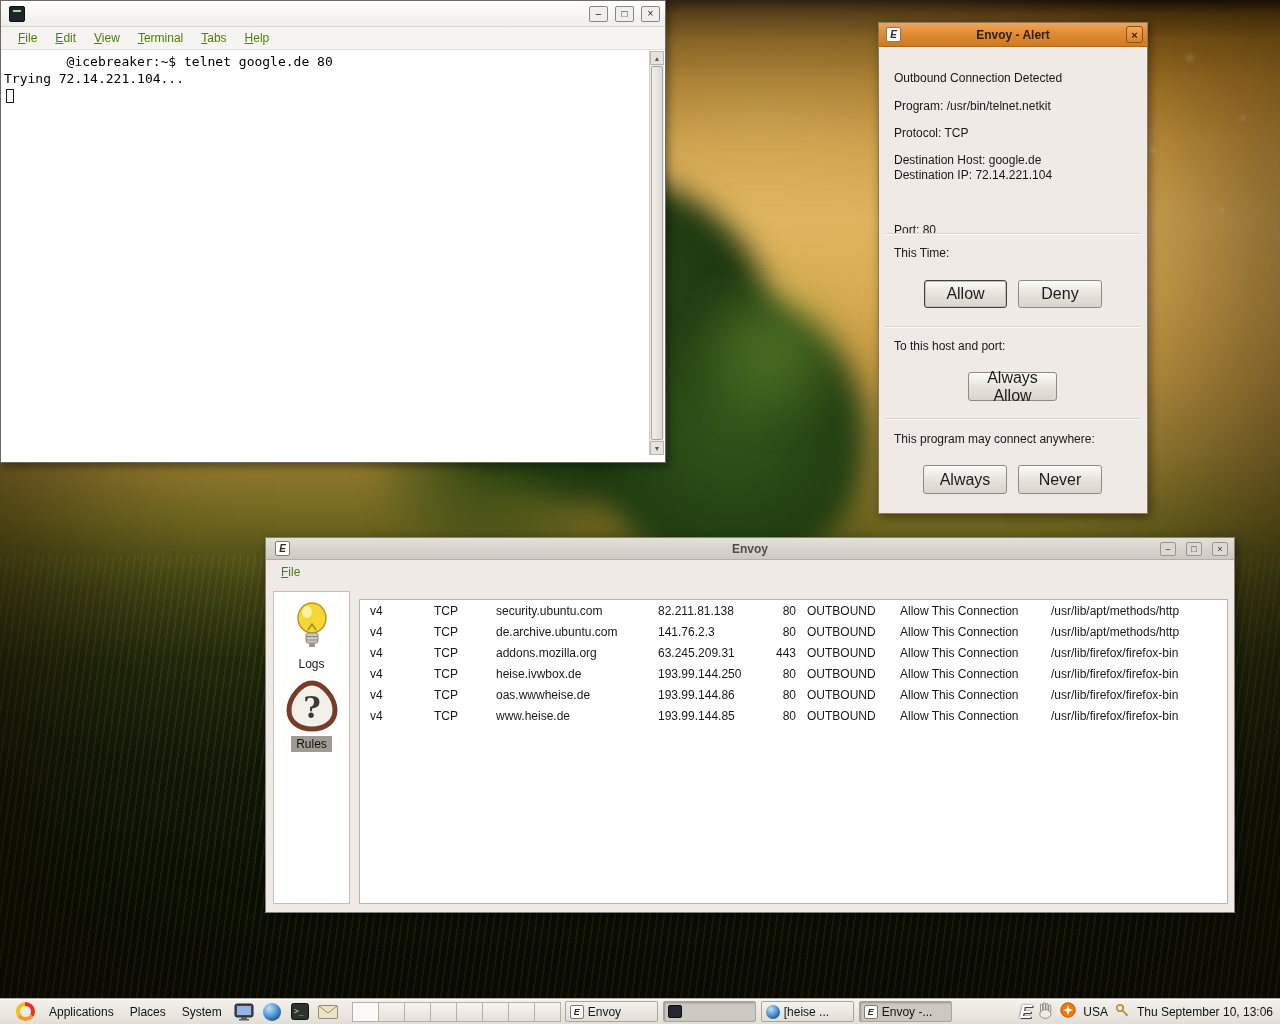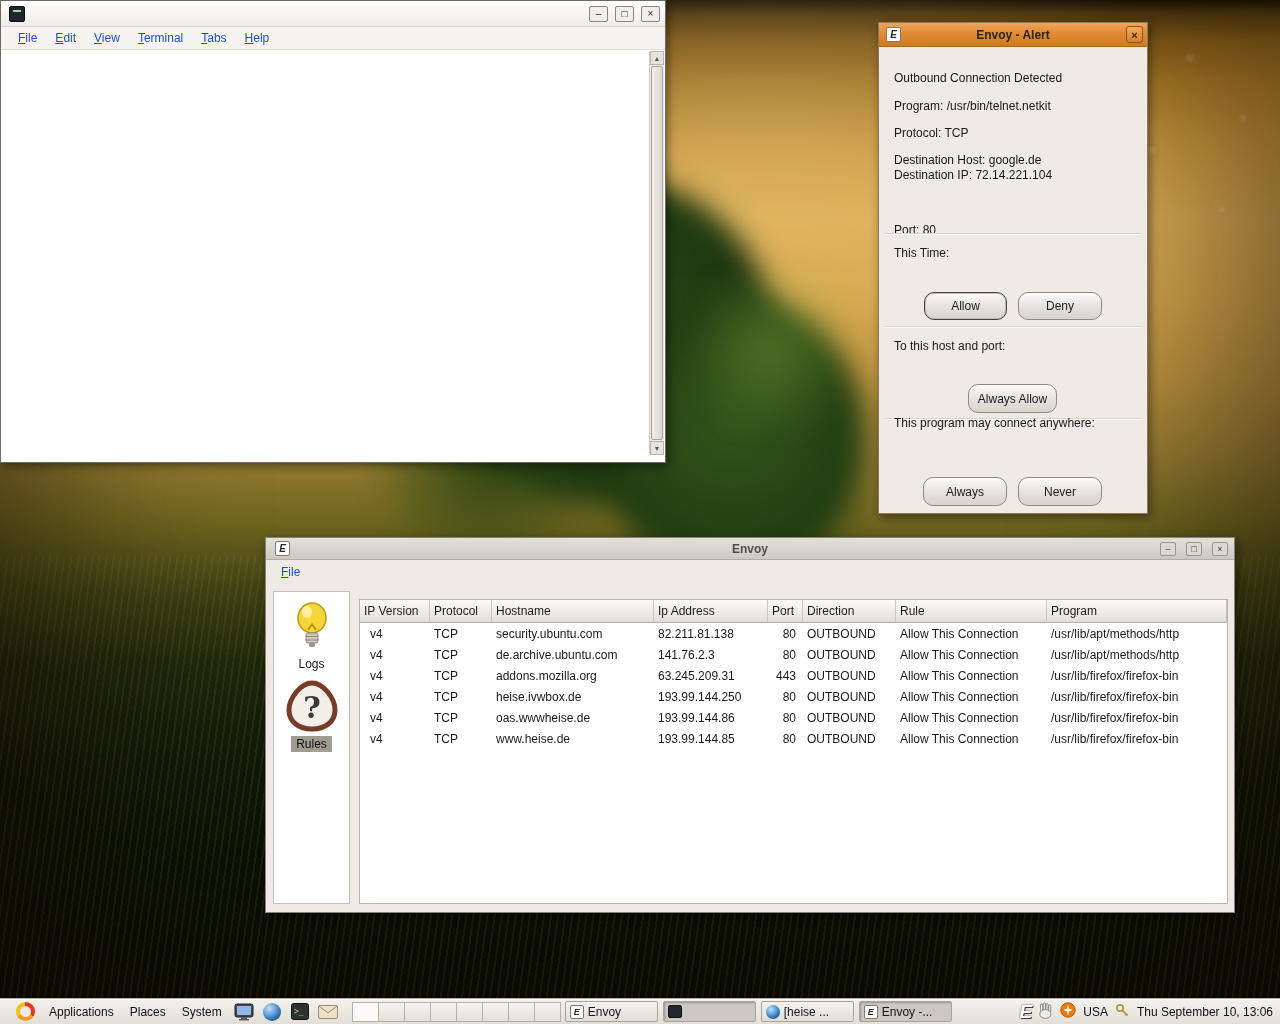--- a/index.html
+++ b/index.html
@@ -38,42 +38,42 @@
   .controls { margin-left:auto; display:flex; align-items:center; z-index:2; }
   .wbtn { display:flex; align-items:center; justify-content:center; font-family:"Liberation Sans",sans-serif; cursor:default; }
 
   
   .term-win { left:0; top:0; width:666px; height:463px; background:#fff; border:1px solid #6e6a63; }
   .term-title { height:26px; background:linear-gradient(#ffffff,#efedea); border-bottom:1px solid #d7d4ce; padding:0 5px; }
   .term-appicon { width:16px; height:16px; margin-left:3px; background:#20242c; border:1px solid #0c0e12; border-radius:2px; position:relative; }
   .term-appicon::after { content:""; position:absolute; left:3px; top:3px; width:8px; height:2px; background:#9fe08a; }
   .term-title .wbtn { width:19px; height:16px; margin-left:7px; background:#f1efeb; border:1px solid #8b8781; border-radius:2px; font-size:10px; color:#222; }
   .term-menubar { height:23px; display:flex; align-items:center; padding-left:8px; background:#f6f4f1; border-bottom:1px solid #e2dfda; }
-  .menu-item { display:inline-block; padding:2px 9px; color:#1d4ed8; }
+  .menu-item { display:inline-block; padding:2px 9px; color:#4d7c0f; }
   .menu-item::first-letter { text-decoration:underline; }
   .term-body { position:relative; height:412px; font-family:"DejaVu Sans Mono", monospace; font-size:13px; line-height:17px; color:#000; padding:3px 2px 0 3px; }
   .term-line { white-space:pre; }
   .cursor { display:inline-block; width:8px; height:14px; border:1px solid #1a1a1a; vertical-align:text-bottom; margin-left:2px; }
   .term-scroll { position:absolute; top:50px; right:1px; width:15px; bottom:7px; background:#eceae6; border-left:1px solid #cfccc6; }
   .sarr { height:14px; display:flex; align-items:center; justify-content:center; font-size:7px; color:#5c5954; background:#e6e3dd; border:1px solid #b9b5ad; }
   .sarr.down { position:absolute; bottom:0; left:0; right:0; }
   .sthumb { position:absolute; top:15px; bottom:15px; left:1px; right:1px; background:linear-gradient(90deg,#f2f0ec,#dcd8d1); border:1px solid #a9a59d; border-radius:2px; }
 
   
   .alert-win { left:878px; top:22px; width:270px; height:492px; background:#efeae5; border:1px solid #8f7a55; z-index:6; }
   .alert-title { height:24px; background:linear-gradient(180deg,#f0a45b 0%,#e18c34 45%,#d0791f 100%); border-bottom:1px solid #a96a1e; padding:0 4px; }
   .alert-title .title { color:#2f2106; font-size:12px; }
   .mini-logo { width:15px; height:15px; margin-left:3px; background:#fdfdfb; border:1px solid #7e7a72; border-radius:2px; display:flex; align-items:center; justify-content:center;
                font-weight:bold; font-style:italic; font-size:10px; color:#2b2b2b; z-index:2; }
   .alert-close { width:17px; height:17px; background:linear-gradient(#f3ab61,#d7822a); border:1px solid #8a5513; border-radius:3px; color:#3a2708; font-size:11px; font-weight:bold; }
   .alert-body { position:relative; height:366px; }
   .alert-text { position:absolute; left:15px; white-space:nowrap; color:#181818; }
   .sep { position:absolute; left:6px; right:6px; height:2px; border-top:1px solid #d9d4cd; border-bottom:1px solid #fbfaf8; }
-  .btn { position:absolute; display:flex; align-items:center; justify-content:center; font-size:12px; color:#1c1c1c;
-         background:linear-gradient(180deg,#fdfcfb,#e9e5df 45%,#d9d4cc); border:1px solid #8f8a82; border-radius:10px; cursor:default;margin-top:12px; }
+  .btn { position:absolute; display:flex; align-items:center; justify-content:center; font-size:16px; color:#1c1c1c;
+         background:linear-gradient(180deg,#fdfcfb,#e9e5df 45%,#d9d4cc); border:1px solid #8f8a82; border-radius:3px; cursor:default; }
   .btn.focused { border-color:#44403a; box-shadow:inset 0 0 0 1px #c3beb6; }
 
   
   .envoy-win { left:265px; top:537px; width:970px; height:376px; background:#efeae5; border:1px solid #878378; z-index:4; }
   .envoy-title { height:22px; background:linear-gradient(180deg,#e3e0da,#cdc9c2); border-bottom:1px solid #b3afa7; padding:0 6px; }
   .envoy-title .title { color:#524e46; font-size:12px; }
   .envoy-title .wbtn { width:16px; height:14px; margin-left:10px; background:#dcd8d2; border:1px solid #9a968e; border-radius:2px; font-size:9px; color:#333; }
   .envoy-menubar { height:24px; display:flex; align-items:center; padding-left:6px; }
   .sidebar { position:absolute; left:7px; top:53px; width:77px; height:313px; background:#fff; border:1px solid #c4c0b8; }
   .side-item { display:flex; flex-direction:column; align-items:center; padding-top:8px; cursor:default; }
@@ -159,30 +159,20 @@
       <div class="side-item">
         <svg class="icon-svg" width="54" height="52" viewBox="0 0 54 52">
           <path d="M27 3 C38 3 50 18 50 30 C50 42 40 49 27 49 C14 49 4 42 4 30 C4 18 16 3 27 3 Z" fill="#f3efe9" stroke="#7a3a28" stroke-width="5"></path>
           <text x="27" y="38" text-anchor="middle" font-family="DejaVu Serif, serif" font-size="30" font-weight="bold" fill="#3a3a3a">?</text>
         </svg>
         <span class="side-label selected">Rules</span>
       </div>
     </div>
 
     <div class="rules-table">
-      <div class="grid">
-        <div class="hcell">IP Version</div>
-        <div class="hcell">Protocol</div>
-        <div class="hcell">Hostname</div>
-        <div class="hcell">Ip Address</div>
-        <div class="hcell">Port</div>
-        <div class="hcell">Direction</div>
-        <div class="hcell">Rule</div>
-        <div class="hcell">Program</div>
-      </div>
       <div>
           <div class="grid data-row">
     <span class="cell c0">v4</span>
     <span class="cell">TCP</span>
     <span class="cell">security.ubuntu.com</span>
     <span class="cell">82.211.81.138</span>
     <span class="cell num">80</span>
     <span class="cell">OUTBOUND</span>
     <span class="cell">Allow This Connection</span>
     <span class="cell">/usr/lib/apt/methods/http</span>
@@ -251,20 +241,25 @@
       </span>
     </div>
     <div class="term-menubar">
       <span class="menu-item">File</span>
       <span class="menu-item">Edit</span>
       <span class="menu-item">View</span>
       <span class="menu-item">Terminal</span>
       <span class="menu-item">Tabs</span>
       <span class="menu-item">Help</span>
     </div>
+    <div class="term-body">
+      <div class="term-line">        @icebreaker:~$ telnet google.de 80</div>
+      <div class="term-line">Trying 72.14.221.104...</div>
+      <div class="term-line"><span class="cursor"></span></div>
+    </div>
     <div class="term-scroll">
       <div class="sarr up">▲</div>
       <div class="sthumb"></div>
       <div class="sarr down">▼</div>
     </div>
   </section>
 
   <section class="win alert-win">
     <div class="titlebar alert-title">
       <span class="mini-logo">E</span>
@@ -284,21 +279,21 @@
       <div class="sep" style="top:186px;"></div>
       <div class="alert-text" style="top:199px;text-align:center;">This Time:</div>
       <button class="btn focused" style="left:45px;  top:233px; width:83px; height:28px;">Allow</button>
       <button class="btn" style="left:139px; top:233px; width:84px; height:28px;">Deny</button>
 
       <div class="sep" style="top:279px;"></div>
       <div class="alert-text" style="top:292px;">To this host and port:</div>
       <button class="btn" style="left:89px; top:325px; width:89px; height:29px;">Always Allow</button>
 
       <div class="sep" style="top:371px;"></div>
-      <div class="alert-text" style="top:369px;">This program may connect anywhere:</div>
+      <div class="alert-text" style="top:385px;">This program may connect anywhere:</div>
       <button class="btn" style="left:44px;  top:418px; width:84px; height:29px;">Always</button>
       <button class="btn" style="left:139px; top:418px; width:84px; height:29px;">Never</button>
     </div>
   </section>
 
   <footer class="panel">
     <div class="panel-left">
       <span class="ubuntu-logo"></span>
       <span class="pmenu">Applications</span>
       <span class="pmenu">Places</span>

